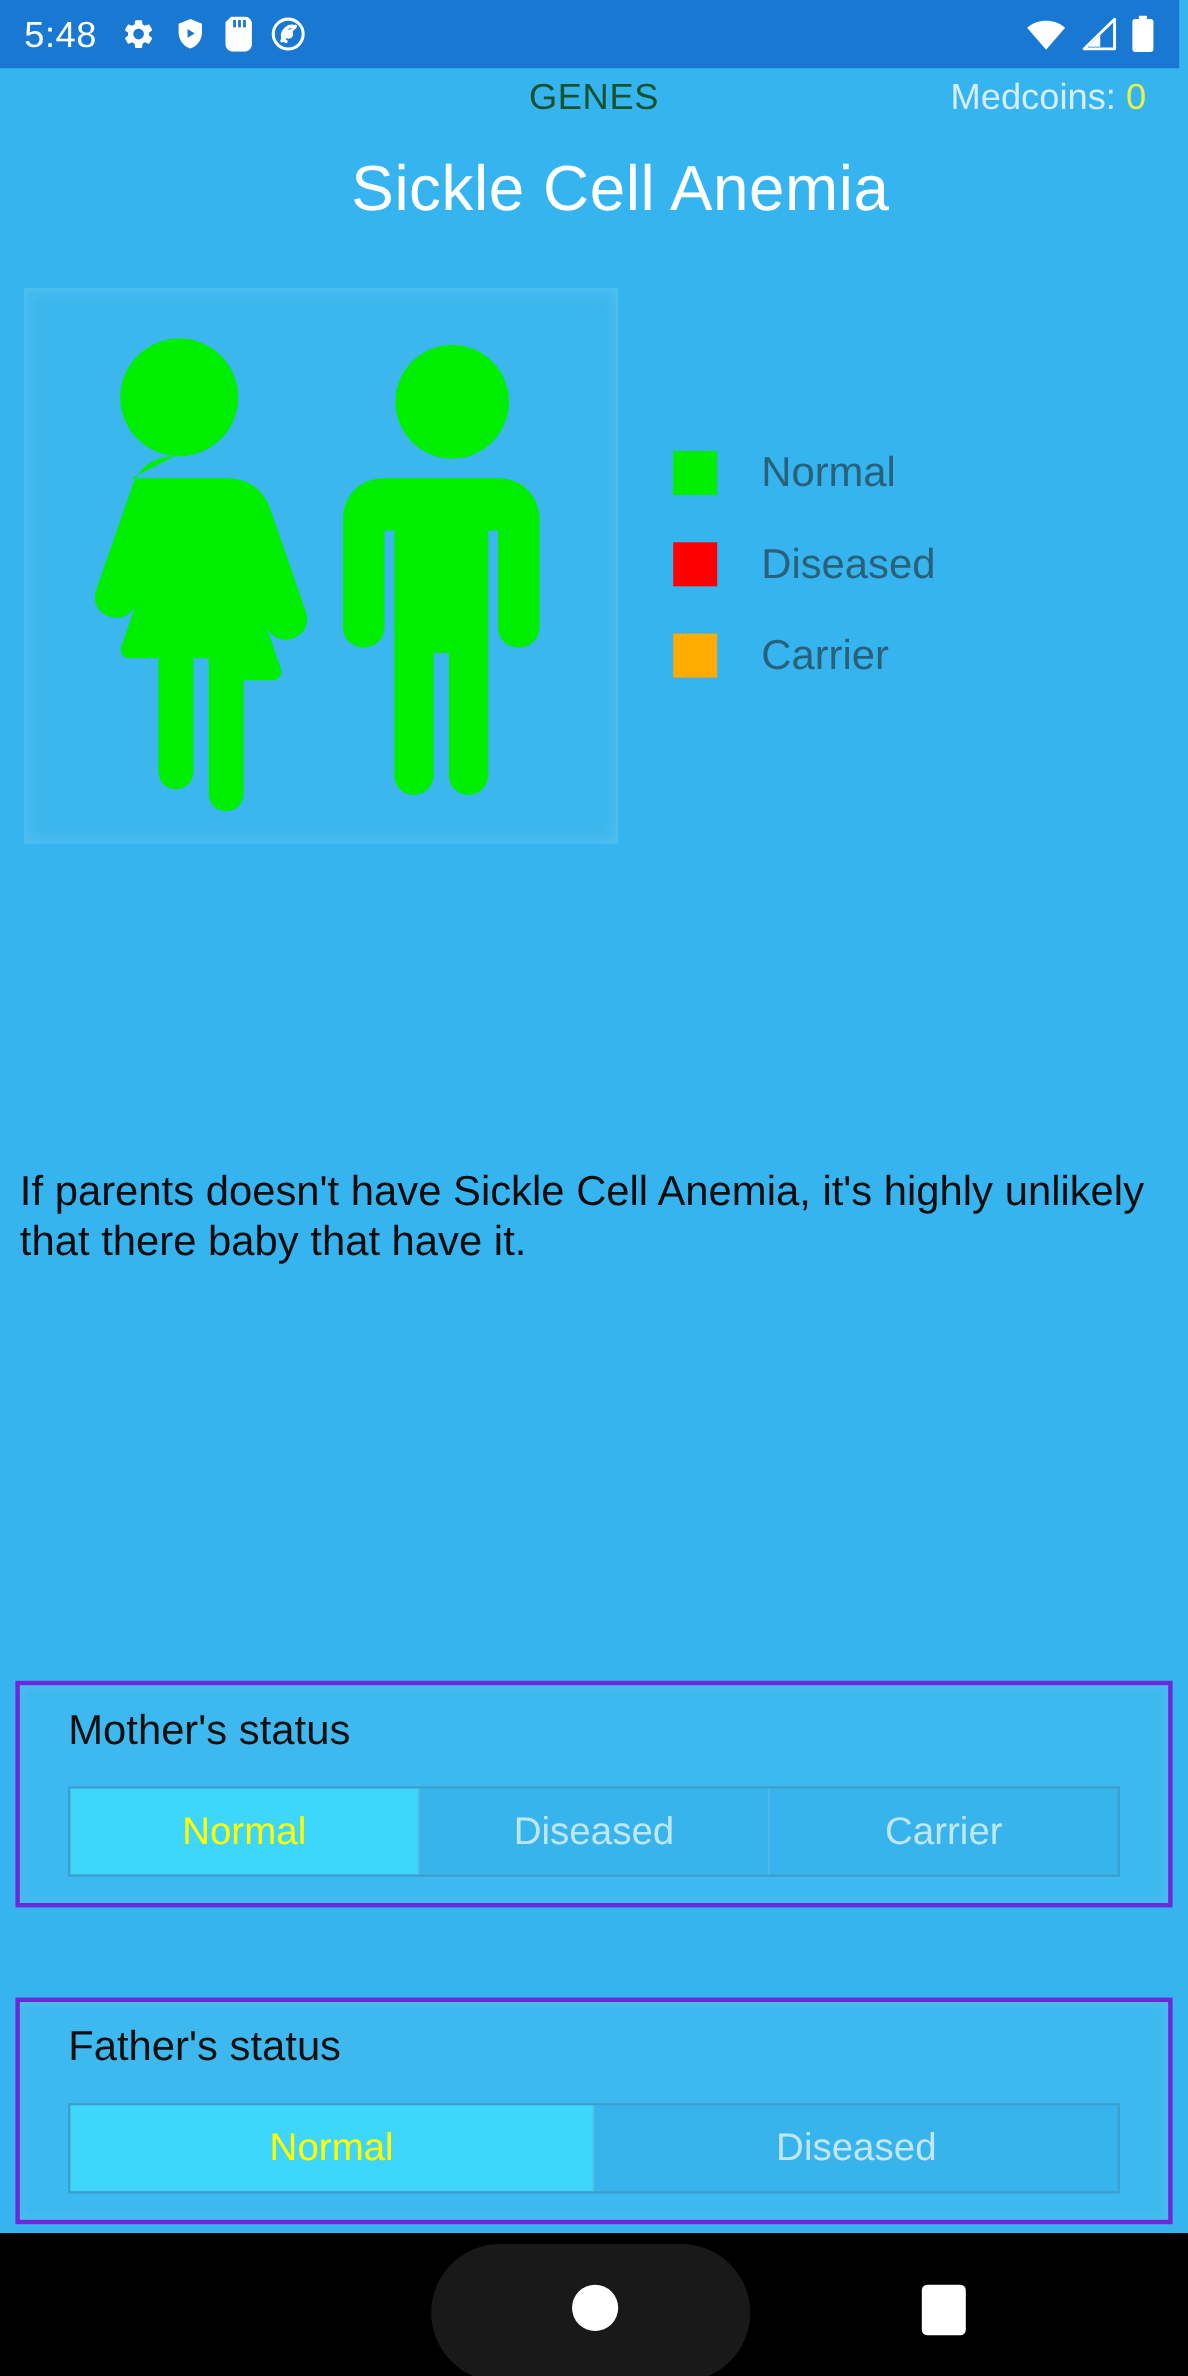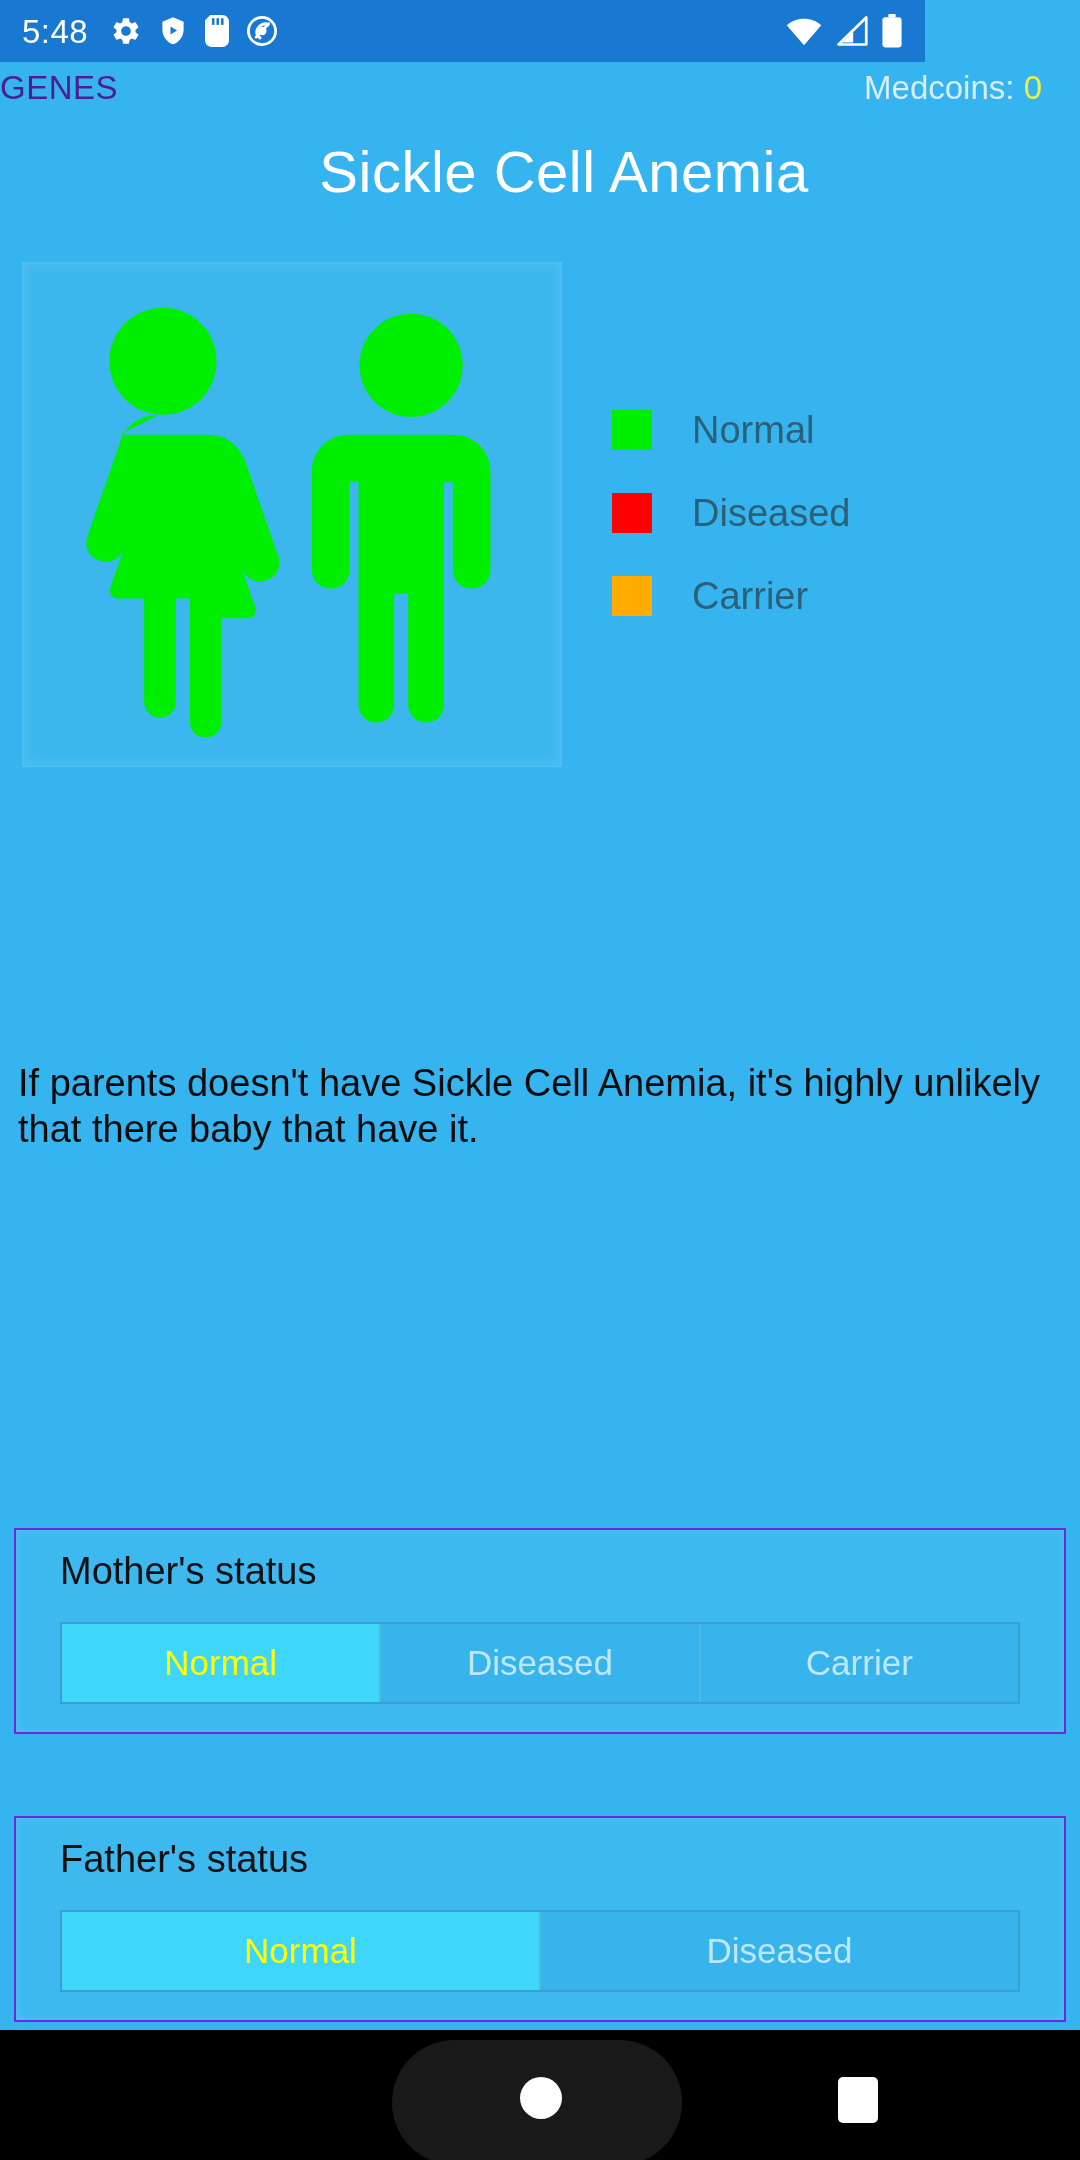--- a/index.html
+++ b/index.html
@@ -13,42 +13,42 @@
   #screen {
     position:relative;
     width:1080px; height:2160px;
     background:#35b4ef;
     overflow:hidden;
   }
 
   
   #status-bar {
     position:absolute; left:0; top:0;
-    width:925px; height:62px;
+    width:1072px; height:62px;
     background:#1878d2;
     display:flex; align-items:center;
     padding:0 22px;
   }
   #status-clock {
     color:#ffffff; font-size:33px; font-weight:400;
     letter-spacing:0.5px; line-height:1;
     margin-right:22px;
   }
   .sb-icon { display:inline-flex; align-items:center; margin-right:16px; }
   .sb-right { margin-left:auto; display:flex; align-items:center; gap:12px; }
 
   
   #app-bar {
     position:absolute; left:0; top:62px;
     width:1080px; height:52px;
   }
   #app-bar-title {
     position:absolute; left:0; top:0; width:1080px;
-    text-align:left;
-    color:#4c1d95; font-size:33px; line-height:52px;
+    text-align:center;
+    color:#14532d; font-size:33px; line-height:52px;
     letter-spacing:0.5px;
   }
   #medcoins {
     position:absolute; right:38px; top:0;
     line-height:52px; font-size:33px;
     color:#d6edfb;
   }
   #medcoins-value { color:#e8f04a; }
 
   
@@ -91,21 +91,21 @@
     position:absolute; left:18px; top:1060px;
     width:1048px;
     color:#0c0c0c; font-size:38px; line-height:46px;
   }
 
   
   .status-card {
     position:absolute; left:14px;
     width:1052px;
     background:#3eb9ef;
-    border:2px solid #6d28d9;
+    border:4px solid #6d28d9;
     box-shadow:0 0 10px rgba(255,255,255,0.1) inset;
   }
   #mother-card { top:1528px; height:206px; }
   #father-card { top:1816px; height:206px; }
 
   .status-card-label {
     position:absolute; left:44px; top:22px;
     color:#101010; font-size:38px; line-height:1;
   }
   .segmented {

